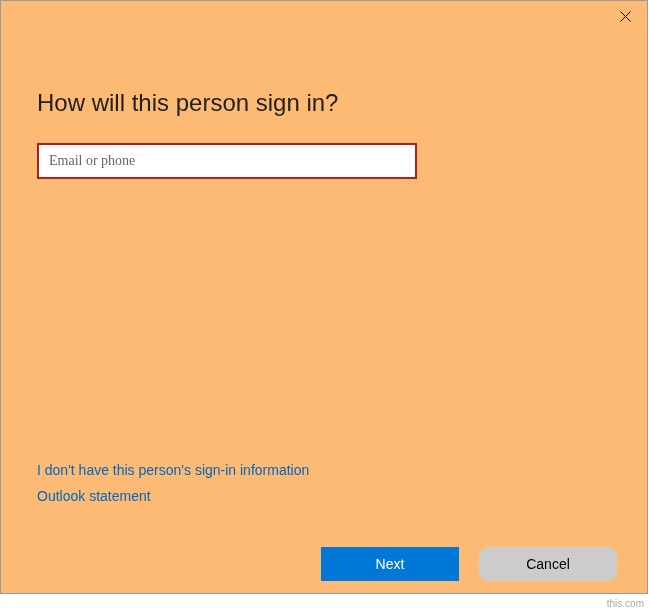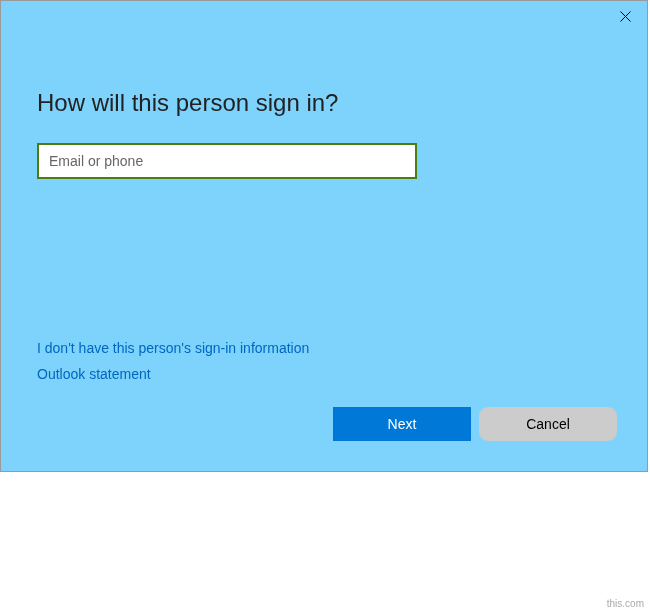--- a/index.html
+++ b/index.html
@@ -10,23 +10,23 @@
     body {
       font-family: "Segoe UI", Tahoma, sans-serif;
       background: #fff;
       width: 650px;
       height: 611px;
       position: relative;
     }
     .window {
       border: 1px solid #9a9a9a;
       width: 648px;
-      height: 472px;
+      height: 594px;
       position: relative;
-      background: #7dd3fc;
+      background: #fdba74;
       margin: 0;
     }
     .titlebar {
       height: 30px;
       display: flex;
       justify-content: flex-end;
       align-items: center;
     }
     .close-btn {
       width: 44px;
@@ -52,24 +52,24 @@
     .description {
       font-size: 14px;
       color: #222;
       line-height: 1.4;
       margin-bottom: 26px;
       max-width: 560px;
     }
     .email-input {
       width: 380px;
       height: 36px;
-      border: 2px solid #4d7c0f;
+      border: 2px solid #b91c1c;
       padding: 0 10px;
       font-size: 14px;
-      font-family: Liberation Sans, sans-serif;
+      font-family: Liberation Serif, serif;
       color: #333;
       outline: none;
     }
     .email-input::placeholder {
       color: #666;
     }
     .links {
       position: absolute;
       left: 36px;
       bottom: 79px;
@@ -78,23 +78,23 @@
       display: block;
       color: #0067c0;
       font-size: 14px;
       text-decoration: none;
       margin-bottom: 10px;
       cursor: pointer;
     }
     .button-row {
       position: absolute;
       right: 30px;
-      bottom: 30px;
+      bottom: 12px;
       display: flex;
-      gap: 8px;
+      gap: 20px;
       align-items: center;
     }
     .btn {
       width: 138px;
       height: 34px;
       border: none;
       font-size: 14px;
       font-family: inherit;
       cursor: pointer;
       display: flex;

